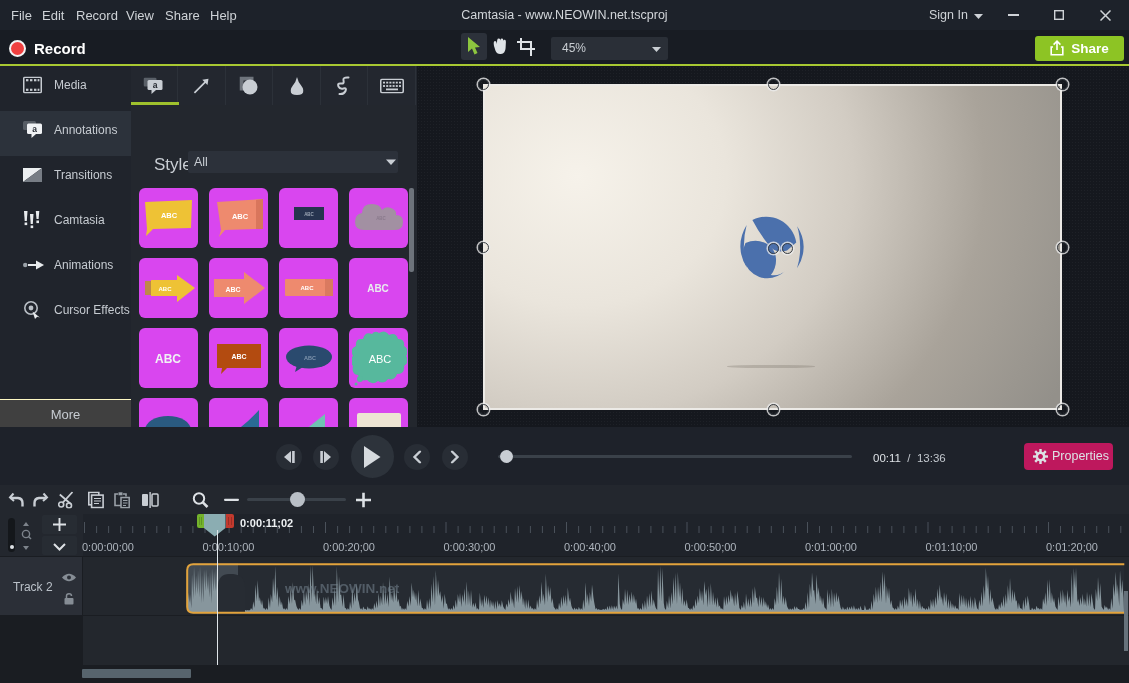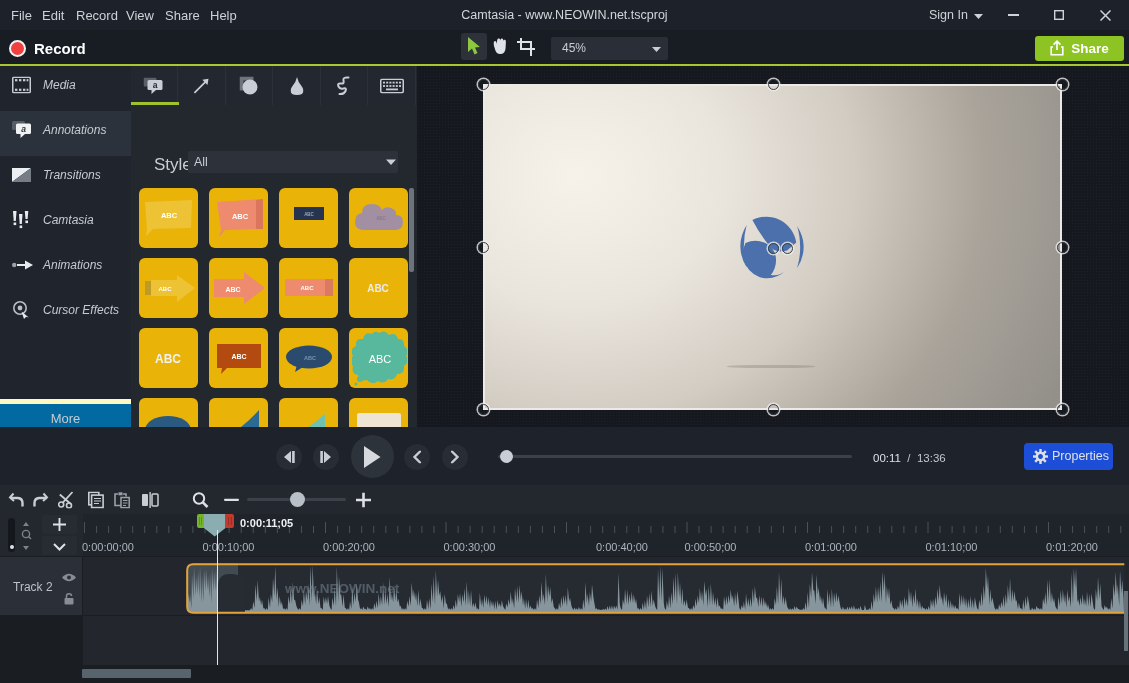--- a/index.html
+++ b/index.html
@@ -16,61 +16,61 @@
   background:#f04040; border:2px solid #f2f3f4; }
 #rec-label { position:absolute; left:34px; top:10px; font-size:15px; font-weight:bold; color:#fff; }
 .toolbtn { position:absolute; top:3px; width:26px; height:27px; border-radius:3px; }
 #zoomdd { position:absolute; left:551px; top:7px; width:117px; height:23px; background:#2a2f37;
   border-radius:2px; font-size:12px; color:#c9ced3; line-height:23px; padding-left:11px; }
 #sharebtn { position:absolute; left:1035px; top:6px; width:89px; height:25px; background:#8dc424;
   border-radius:3px; color:#fff; font-weight:bold; font-size:13.5px; text-align:center; line-height:25px; }
 #greenline { position:absolute; left:0; top:64px; width:1129px; height:2px; background:#a8c832; }
 
 #sidebar { position:absolute; left:0; top:66px; width:131px; height:361px; background:#20242c; }
-.sideitem { position:absolute; left:0; width:131px; height:37px;font-style:italic; }
+.sideitem { position:absolute; left:11px; width:131px; height:37px; }
 .sideitem .lbl { position:absolute; left:43px; top:50%; transform:translateY(-50%);
   font-size:12px; color:#c6cbd1; }
 .sideitem svg { position:absolute; left:12px; top:50%; transform:translateY(-50%); }
 #side-sel { position:absolute; left:0; top:45px; width:131px; height:45px; background:#2c323b; }
-#more-row { position:absolute; left:0; top:333px; width:131px; height:28px; background:#0369a1;
-  border-top:5px solid #fef9c3; }
+#more-row { position:absolute; left:0; top:333px; width:131px; height:28px; background:#404040;
+  border-top:1px solid #fef9c3; }
 #more-row span { position:absolute; left:0; width:131px; top:7px; text-align:center; font-size:13px; color:#c6cbd1; }
 
 #panel { position:absolute; left:131px; top:66px; width:286px; height:361px; background:#23272e; }
 #tabs { position:absolute; left:0; top:0; width:286px; height:39px; background:#23272f; }
 .tab { position:absolute; top:0; width:47px; height:39px; border-right:1px solid #2c3139; }
 .tab svg { position:absolute; left:50%; top:50%; transform:translate(-50%,-50%); }
 #tab-underline { position:absolute; left:0; top:36px; width:48px; height:3px; background:#9fc12d; }
 #callouts-hdr { position:absolute; left:0; top:39px; width:286px; height:37px; background:#181c22; }
 #callouts-hdr span { position:absolute; width:286px; text-align:center; top:9px; font-size:16px; color:#ced3d9; }
 #stylerow { position:absolute; left:0; top:76px; width:286px; height:45px; }
 #stylerow .lab { position:absolute; left:23px; top:13px; font-size:17px; color:#c9ced4; }
 #styledd { position:absolute; left:57px; top:9px; width:210px; height:22px; background:#2c313a;
   border-radius:2px; font-size:12.5px; color:#c9ced4; line-height:22px; padding-left:6px; }
-.cell { position:absolute; width:59px; height:60px; background:#eab308; border-radius:6px; }
+.cell { position:absolute; width:59px; height:60px; background:#d946ef; border-radius:6px; }
 .cellwrap svg, .cell svg { position:absolute; }
 #panel-scroll { position:absolute; left:277.5px; top:122px; width:5px; height:84px; background:#6d737b; border-radius:2px; }
 
 #grid { position:absolute; left:0; top:121px; width:286px; height:240px; overflow:hidden; }
 
 #canvas { position:absolute; left:417px; top:66px; width:712px; height:361px; background:#15181e; overflow:hidden; }
 #canvas::before { content:''; position:absolute; inset:0; background-image:radial-gradient(rgba(200,210,220,0.05) 1px, transparent 1px); background-size:3px 3px; }
 #preview { position:absolute; left:66px; top:18px; width:579px; height:326px;
   border:2.5px solid #eceae6;
   background:radial-gradient(100% 155% at 16% 28%, #f6f2ea 0%, #eae5dc 26%, #d2ccc3 48%, #a9a39a 71%, #93908a 94%); }
 .handle { position:absolute; width:11px; height:11px; border-radius:50%; border:1.8px solid #3a3f45;
   box-shadow:0 0 0 1.5px rgba(235,235,235,.8); }
 
 #playbar { position:absolute; left:0; top:427px; width:1129px; height:58px; background:#1e222a; }
 .pbtn { position:absolute; border-radius:50%; background:#282d35; }
 .pbtn svg { position:absolute; left:50%; top:50%; transform:translate(-50%,-50%); }
 #slider-track { position:absolute; left:498px; top:28px; width:354px; height:3px; background:#3a4149; border-radius:2px; }
 #slider-thumb { position:absolute; left:500px; top:23px; width:13px; height:13px; border-radius:50%; background:#c9ced4; }
 #timetext { position:absolute; left:873px; top:24.5px; font-size:11.5px; color:#c3c8ce; }
-#propbtn { position:absolute; left:1024px; top:16px; width:89px; height:27px; background:#1d4ed8; border-radius:4px; }
+#propbtn { position:absolute; left:1024px; top:16px; width:89px; height:27px; background:#be185d; border-radius:4px; }
 #propbtn span { position:absolute; left:28px; top:6px; font-size:12.5px; color:#dde1e5; }
 
 #tltoolbar { position:absolute; left:0; top:485px; width:1129px; height:29px; background:#23272e; }
 #tltoolbar svg.ic { position:absolute; top:50%; transform:translateY(-50%); }
 #tlslider-track { position:absolute; left:247px; top:13px; width:99px; height:3px; background:#3a4149; border-radius:2px; }
 #tlslider-thumb { position:absolute; left:290px; top:7px; width:15px; height:15px; border-radius:50%; background:#b9bfc6; }
 
 #timeline { position:absolute; left:0; top:514px; width:1129px; height:169px; background:#1a1d22; }
 #tl-left { position:absolute; left:0; top:0; width:83px; height:42px; background:#23272e; }
 #ruler { position:absolute; left:83px; top:0; width:1046px; height:42px; background:#1f232a; }
@@ -556,21 +556,21 @@
         <rect x="989.1" y="12" width="1" height="7" fill="#4a515a"></rect>
         <rect x="1001.1" y="12" width="1" height="7" fill="#4a515a"></rect>
         <rect x="1013.2" y="12" width="1" height="7" fill="#4a515a"></rect>
         <rect x="1025.2" y="12" width="1" height="7" fill="#4a515a"></rect>
         <rect x="1037.3" y="12" width="1" height="7" fill="#4a515a"></rect>
       </svg></div>
 <div class="rlabel" style="left:82.0px">0:00:00;00</div>
 <div class="rlabel" style="left:202.5px">0:00:10;00</div>
 <div class="rlabel" style="left:323.0px">0:00:20;00</div>
 <div class="rlabel" style="left:443.5px">0:00:30;00</div>
-<div class="rlabel" style="left:596px">0:00:40;00</div>
+<div class="rlabel" style="left:564.0px">0:00:40;00</div>
 <div class="rlabel" style="left:684.5px">0:00:50;00</div>
 <div class="rlabel" style="left:805.0px">0:01:00;00</div>
 <div class="rlabel" style="left:925.5px">0:01:10;00</div>
 <div class="rlabel" style="left:1046.0px">0:01:20;00</div>
 <div style="position:absolute;left:8px;top:4px;width:7px;height:34px;background:#14171b;border-radius:3.5px"></div>
 <div style="position:absolute;left:9.5px;top:31px;width:4px;height:4px;border-radius:50%;background:#dde1e5"></div>
 <svg style="position:absolute;left:20px;top:8px" width="12" height="28" viewBox="0 0 12 28">
       <path d="M6 0 L9 4 L3 4 Z" fill="#7d838b"></path>
       <circle cx="6" cy="12" r="3.6" fill="none" stroke="#7d838b" stroke-width="1.4"></circle>
       <path d="M8.5 14.5 L11 17" stroke="#7d838b" stroke-width="1.4"></path>
@@ -624,13 +624,13 @@
 <div style="position:absolute;left:196.5px;top:514px;width:7.5px;height:14px;background:#74b32c;border-radius:2px 0 0 2px"></div>
 <div style="position:absolute;left:198.5px;top:517px;width:1px;height:8px;background:#5e9422"></div>
 <div style="position:absolute;left:201px;top:517px;width:1px;height:8px;background:#5e9422"></div>
 <div style="position:absolute;left:225.5px;top:514px;width:8px;height:14px;background:#c23a2e;border-radius:0 2px 2px 0"></div>
 <div style="position:absolute;left:228px;top:517px;width:1px;height:8px;background:#9c2d24"></div>
 <div style="position:absolute;left:230.5px;top:517px;width:1px;height:8px;background:#9c2d24"></div>
 <svg style="position:absolute;left:204px;top:514px" width="22" height="24">
     <path d="M0 0 L21.5 0 L21.5 14 L10.7 22.5 L0 14 Z" fill="#8badb2"></path>
   </svg>
 <div style="position:absolute;left:216.5px;top:530px;width:1.5px;height:135px;background:#dfe5e9"></div>
-<div style="position:absolute;left:240px;top:517px;font-size:11px;font-weight:bold;color:#eef1f3">0:00:11;05</div>
+<div style="position:absolute;left:240px;top:517px;font-size:11px;font-weight:bold;color:#eef1f3">0:00:11;02</div>
 
 </body></html>

